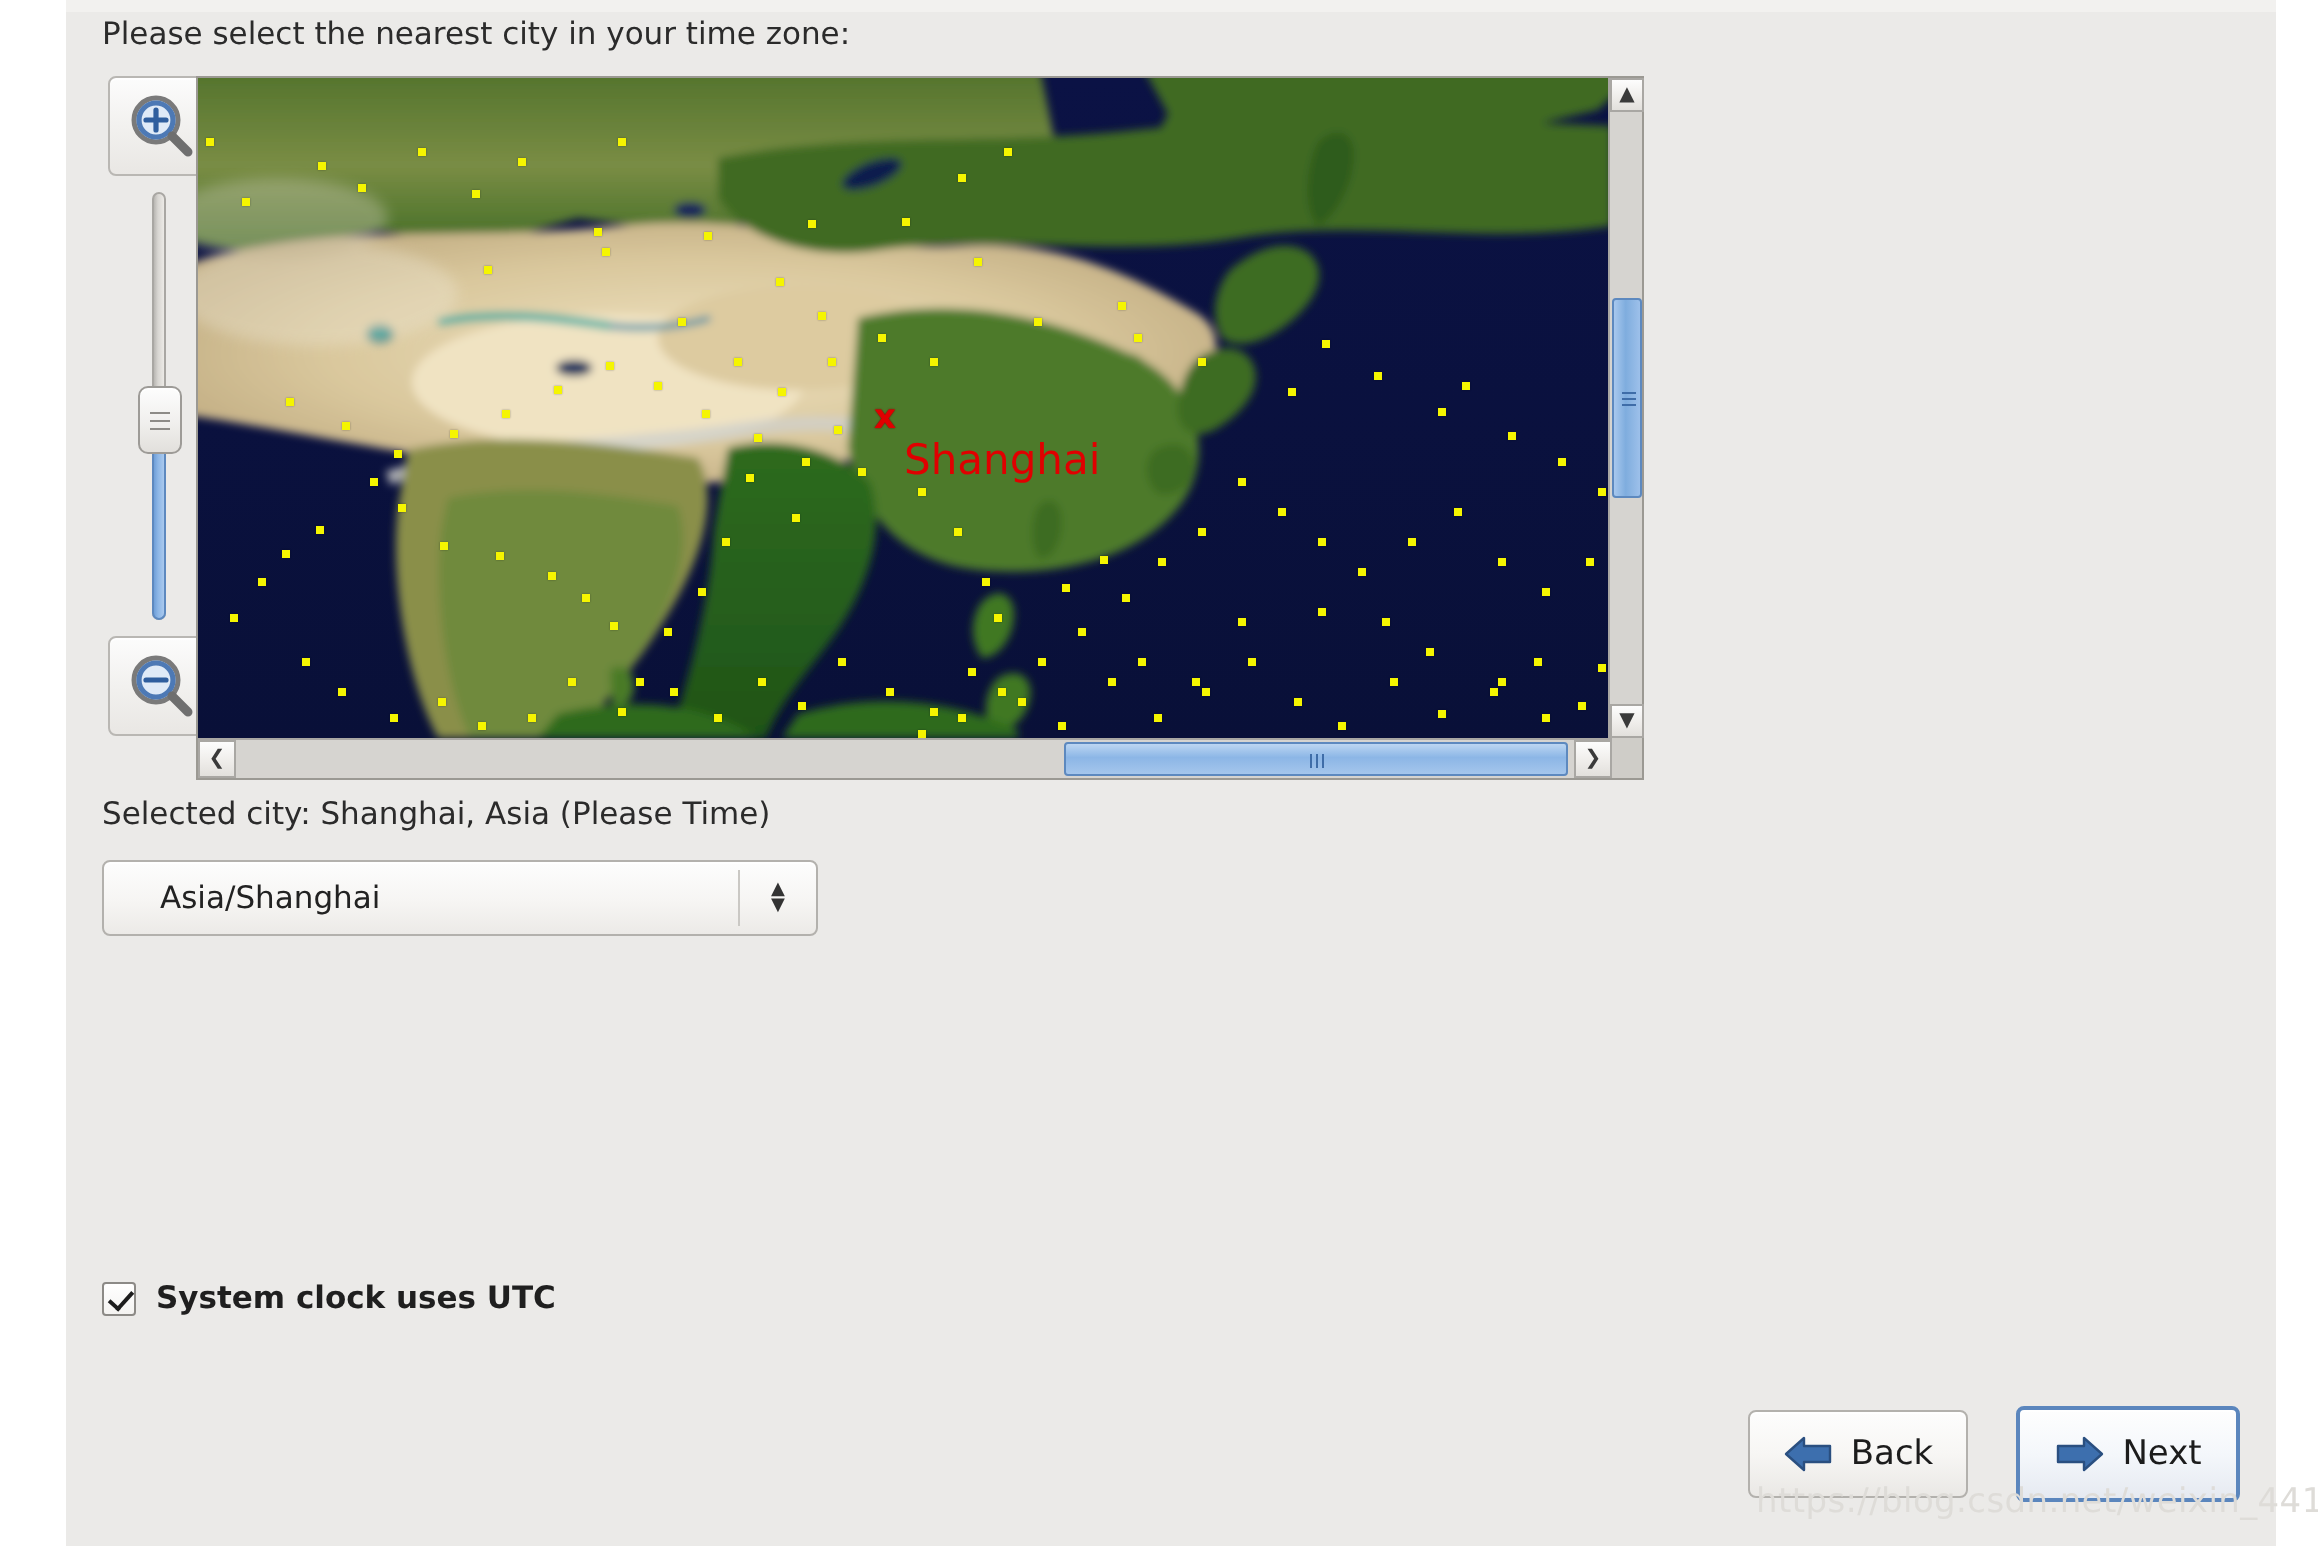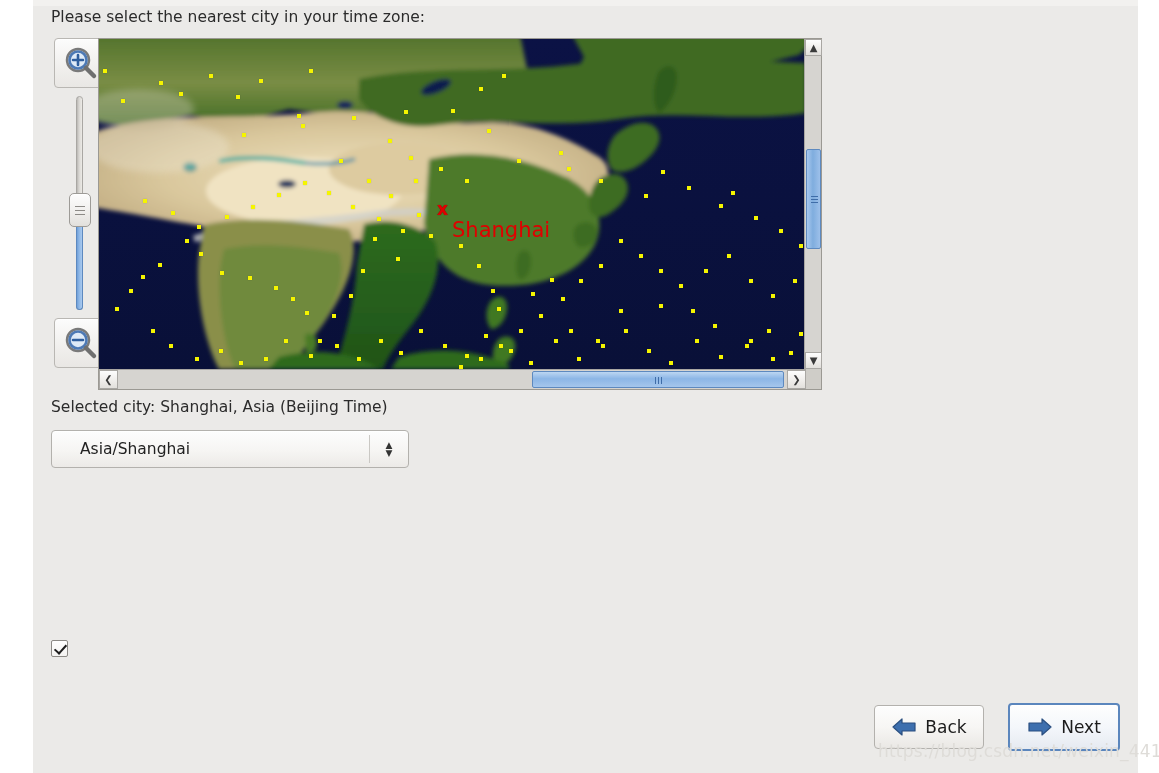--- a/index.html
+++ b/index.html
@@ -554,33 +554,34 @@
         <div class="sb-btn sb-left">❮</div>
         <div class="sb-thumb">
           <span></span>
             <span></span>
             <span></span>
         </div>
         <div class="sb-btn sb-right">❯</div>
       </div>
     </div>
 
-    <div class="selected-city">Selected city: Shanghai, Asia (Beijing Time)</div>
+    <div class="selected-city">Selected city: Shanghai, Asia (Please Time)</div>
 
     <div class="combo">
       <div class="combo-text">Asia/Shanghai</div>
       <div class="combo-sep"></div>
       <div class="combo-arrows">
         <div>▲</div>
           <div>▼</div>
       </div>
     </div>
 
     <div class="utc-row">
       <div class="cb"></div>
+      <div class="utc-label">System clock uses UTC</div>
     </div>
 
     <div class="btn btn-next">
       <svg class="arrow-svg" width="26" height="22" viewBox="0 0 26 22">
         <path d="M24,11 L15,3 L15,7 L2,7 L2,15 L15,15 L15,19 Z" fill="#3d6fae" stroke="#2a4f80" stroke-width="1.2" stroke-linejoin="round"></path>
       </svg>
       <span class="lbl">Next</span>
     </div>
 
     <div class="btn btn-back">

